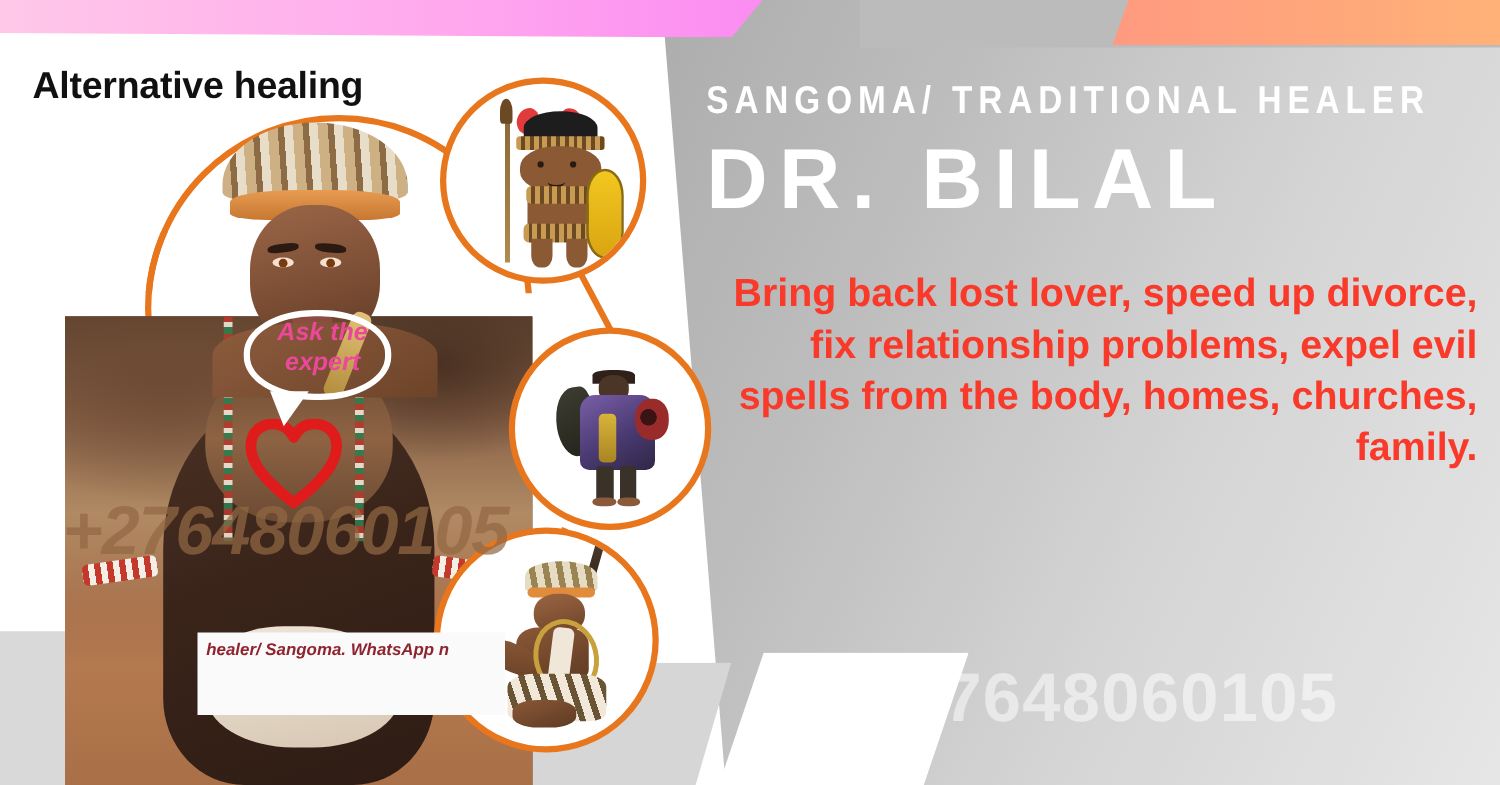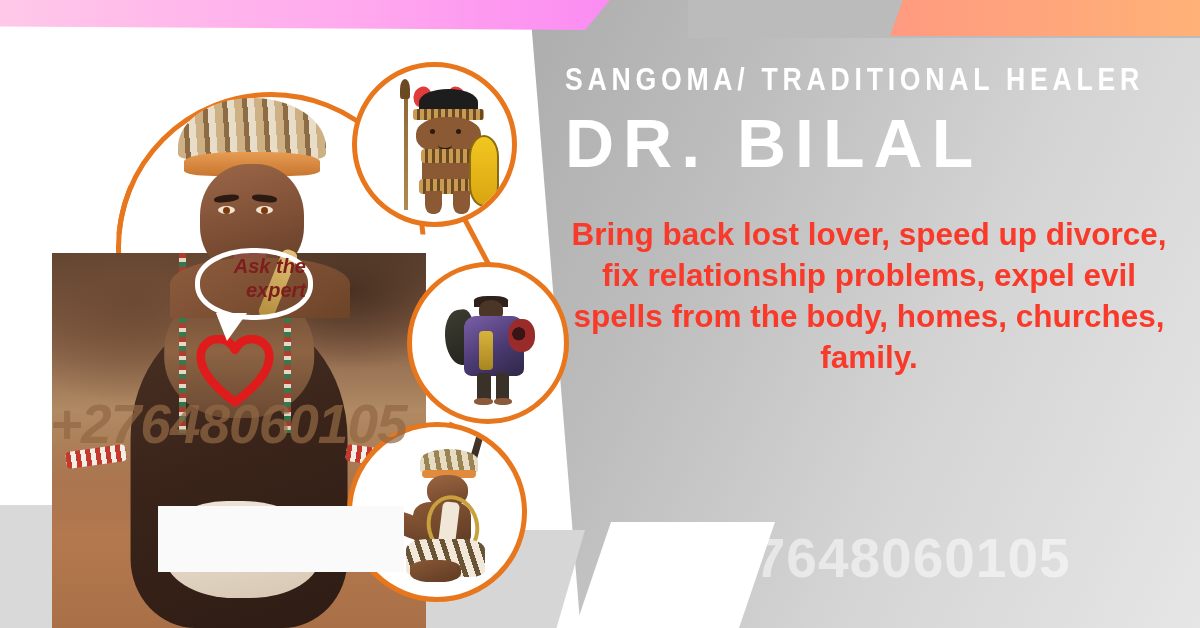--- a/index.html
+++ b/index.html
@@ -176,25 +176,25 @@
     left: 16px; bottom: -26px;
     width: 0; height: 0;
     border-left: 11px solid transparent;
     border-right: 20px solid transparent;
     border-top: 28px solid #ffffff;
   }
   .bubble-text {
     position: absolute;
     left: 210px; top: 255px;
     width: 96px;
-    text-align: right;
+    text-align: center;
     font-size: 20px;
     font-weight: bold;
     font-style: italic;
-    color: #7f1d1d;
+    color: #ec4899;
     line-height: 1.18;
     z-index: 20;
   }
 
   
   .caption-box {
     position: absolute;
     left: 158px; top: 506px;
     width: 246px; height: 66px;
     background: #FAFAFA;
@@ -429,21 +429,21 @@
     font-size: 68px;
     font-weight: bold;
     color: #ffffff;
     letter-spacing: 9px;
     z-index: 25;
   }
   .services {
     position: absolute;
     left: 556px; top: 214px;
     width: 626px;
-    text-align: center;
+    text-align: right;
     font-size: 31.5px;
     font-weight: bold;
     color: #F93A2A;
     line-height: 1.30;
     z-index: 25;
   }
   .prayers {
     position: absolute;
     left: 600px; top: 444px;
     width: 584px;
@@ -472,20 +472,21 @@
 
   <div class="shape-left-white"></div>
   <div class="panel-gray"></div>
   <div class="band-pink"></div>
   <div class="band-gray-top"></div>
   <div class="band-orange"></div>
   <div class="shape-bottom-a"></div>
   <div class="shape-bottom-b"></div>
   <div class="shape-bottom-left"></div>
 
+  <div class="alt-healing">Alternative healing</div>
 
   <div class="hero-fig">
     <div class="headdress"></div>
       <div class="band"></div>
     <div class="face">
       <div class="brow-l"></div>
         <div class="brow-r"></div>
       <div class="eye-l"></div>
         <div class="eye-r"></div>
       <div class="pupil-l"></div>
@@ -518,20 +519,21 @@
   </svg>
 
   <div class="watermark-photo">+27648060105</div>
 
   <div class="bubble">
     <div class="tail"></div>
   </div>
   <div class="bubble-text">Ask the expert</div>
 
   <div class="caption-box">
+    <p>healer/ Sangoma. WhatsApp n</p>
   </div>
 
   <div class="circ circ-1">
     <div class="w1">
       <div class="spear"></div>
         <div class="tip"></div>
       <div class="plumeL"></div>
         <div class="plumeR"></div>
       <div class="hair"></div>
         <div class="headband"></div>

